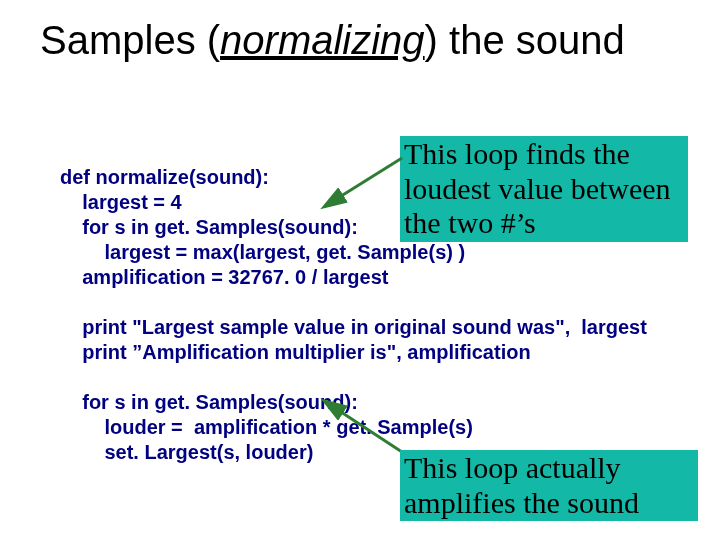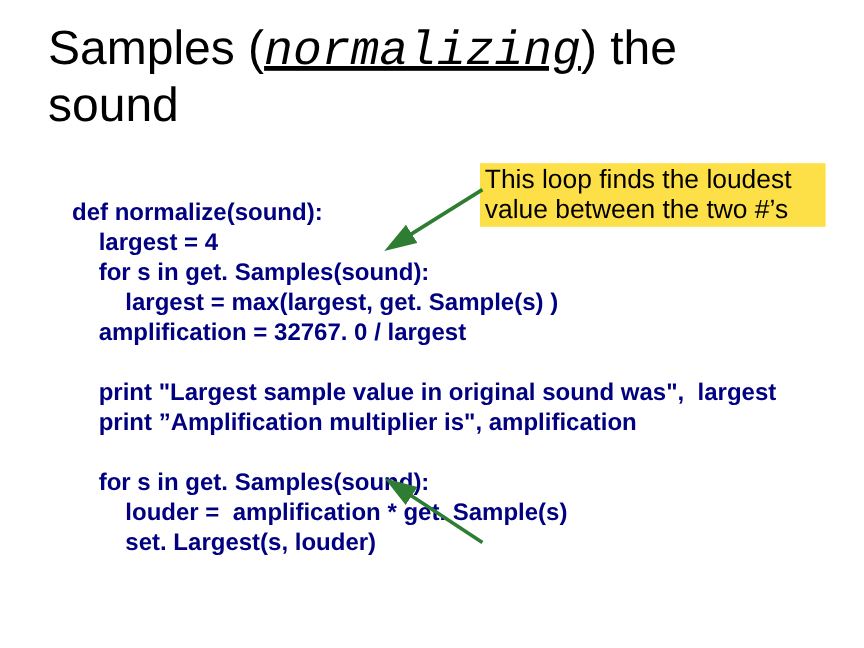--- a/index.html
+++ b/index.html
@@ -20,38 +20,38 @@
   .title {
     position: absolute;
     top: 18px;
     left: 40px;
     right: 40px;
     font-size: 40px;
     font-family: Arial, sans-serif;
     color: #000;
   }
   .title .italic { font-style: italic; }
-  .title .underline { text-decoration: underline; font-family: Liberation Mono, monospace; }
+  .title .underline { text-decoration: underline; }
   .code {
     position: absolute;
     top: 140px;
     left: 60px;
     right: 40px;
     font-family: Arial, Helvetica, sans-serif;
     font-size: 20px;
     font-weight: bold;
     color: #000080;
     line-height: 1.25;
     white-space: pre;
   }
   .callout {
     position: absolute;
-    background: #fde047;
-    font-family: Liberation Sans, sans-serif;
-    font-size: 22px;
+    background: #14b8a6;
+    font-family: Liberation Serif, serif;
+    font-size: 30px;
     color: #000;
     padding: 1px 4px;
     line-height: 1.15;
   }
   .callout1 { top: 136px; left: 400px; width: 280px; }
   .callout2 { top: 450px; left: 400px; width: 290px; }
   svg.arrow {
     position: absolute;
     overflow: visible;
   }
@@ -92,14 +92,15 @@
 
   <svg class="arrow" style="top:400px; left:330px; width:80px; height:60px;">
     <defs>
       <marker id="ah2" markerWidth="10" markerHeight="10" refX="2" refY="3" orient="auto">
         <path d="M0,0 L0,6 L9,3 z" fill="#2e7d32"></path>
       </marker>
     </defs>
     <line x1="72" y1="52" x2="8" y2="10" stroke="#2e7d32" stroke-width="3" marker-end="url(#ah2)"></line>
   </svg>
 
+  <div class="callout callout2">This loop actually amplifies the sound</div>
 
 </div>
 
 </body></html>

